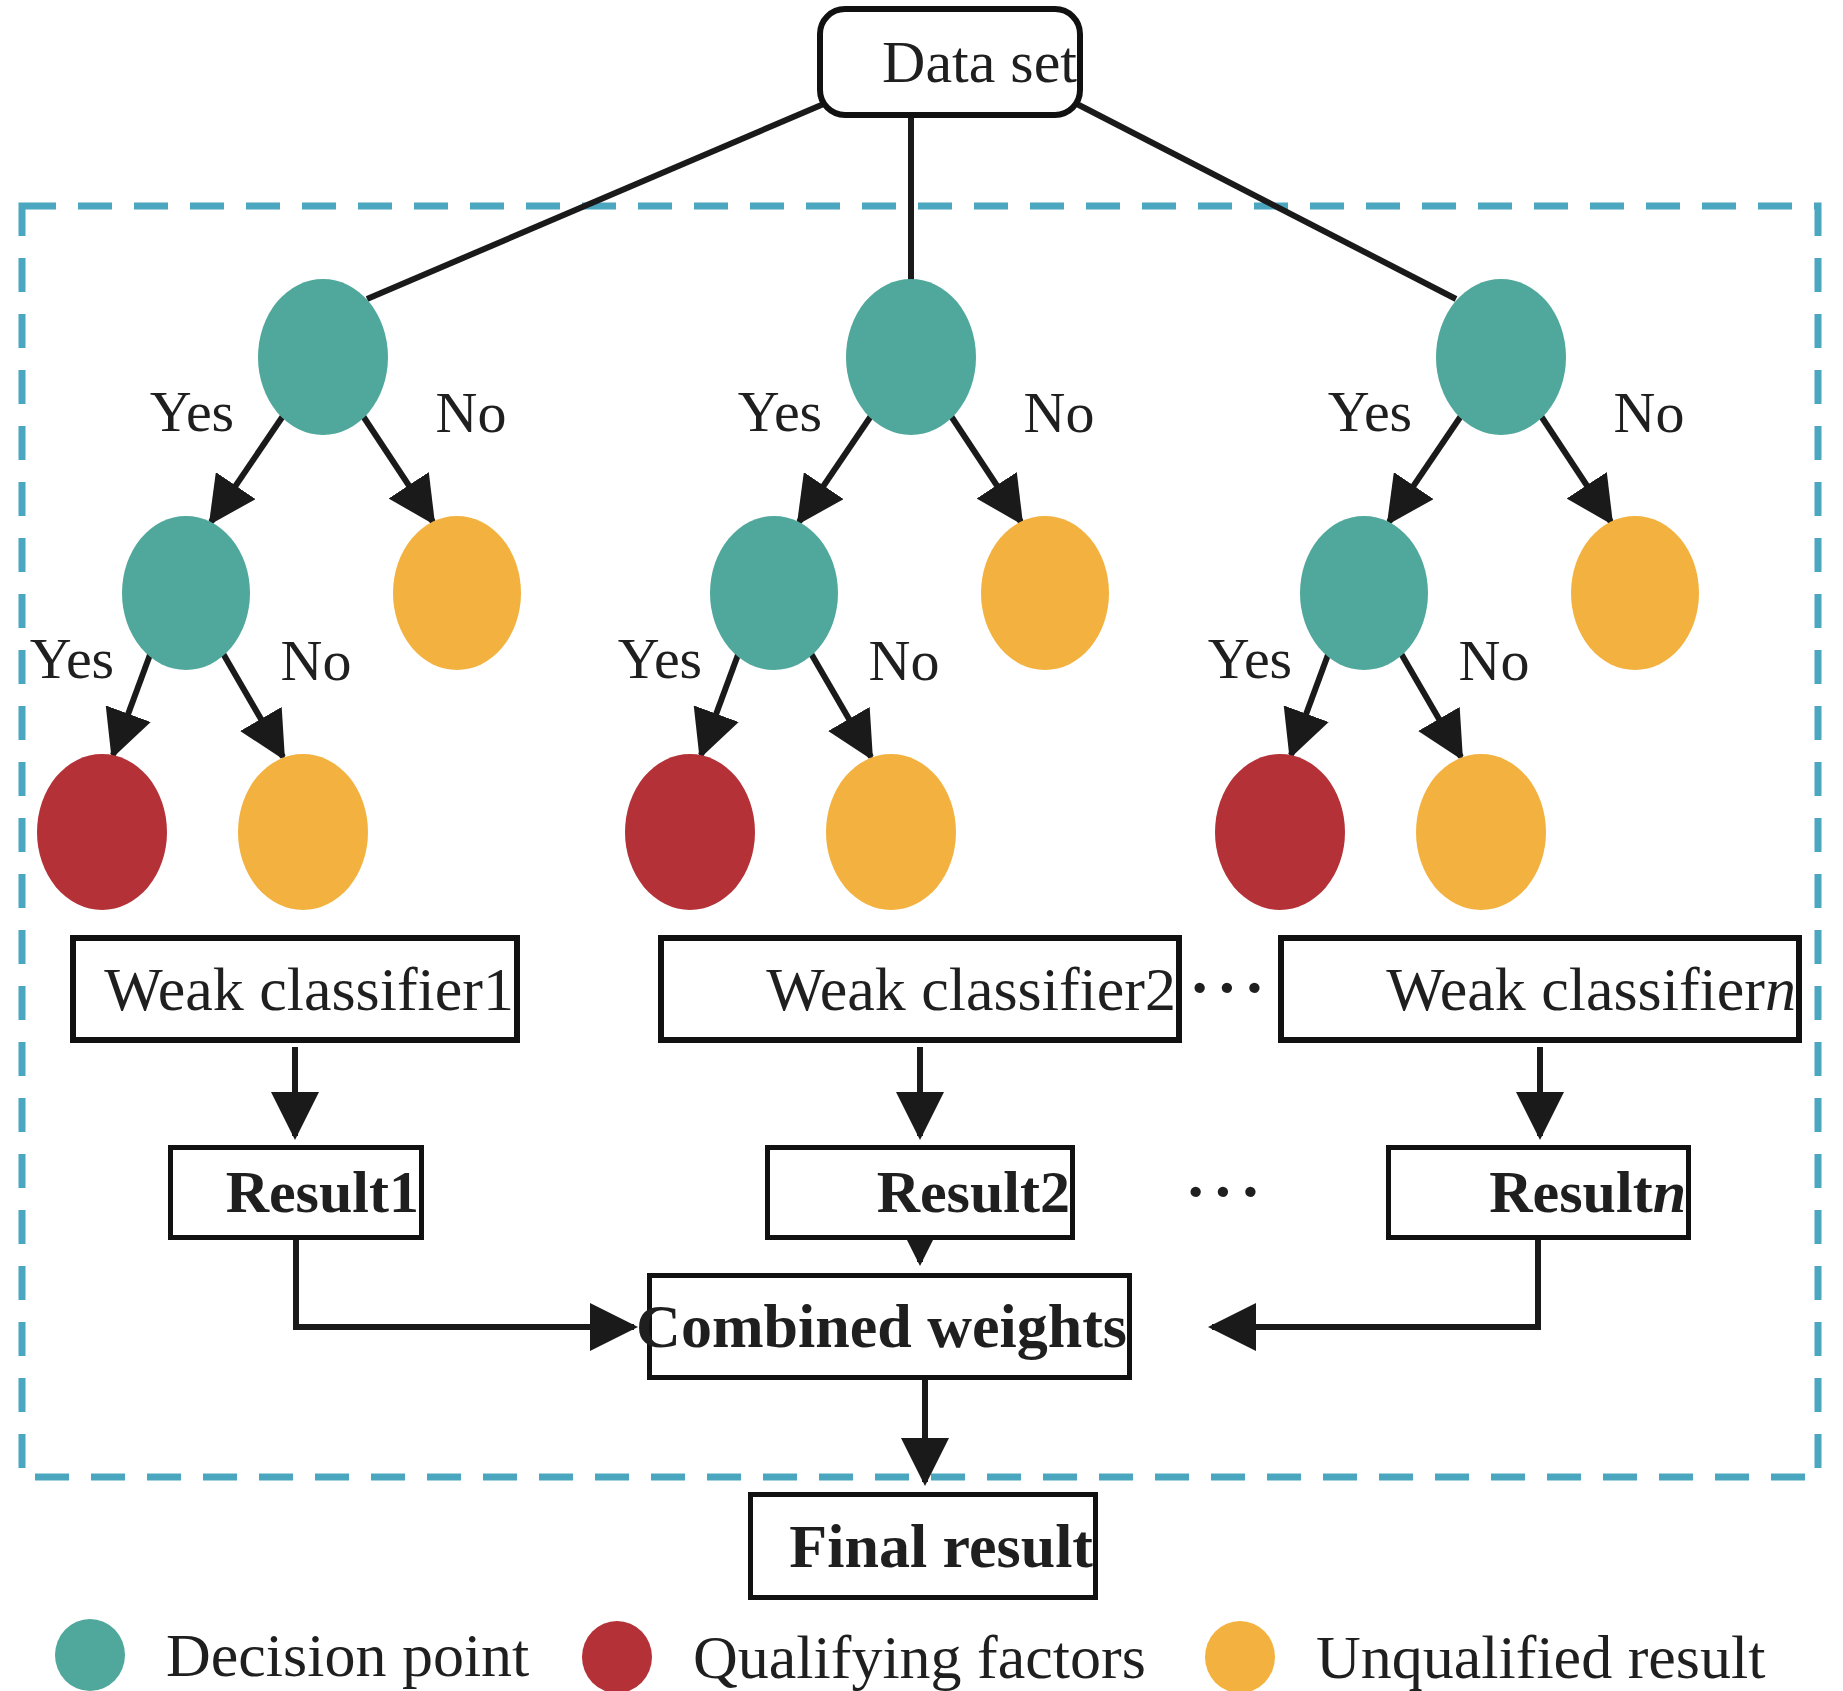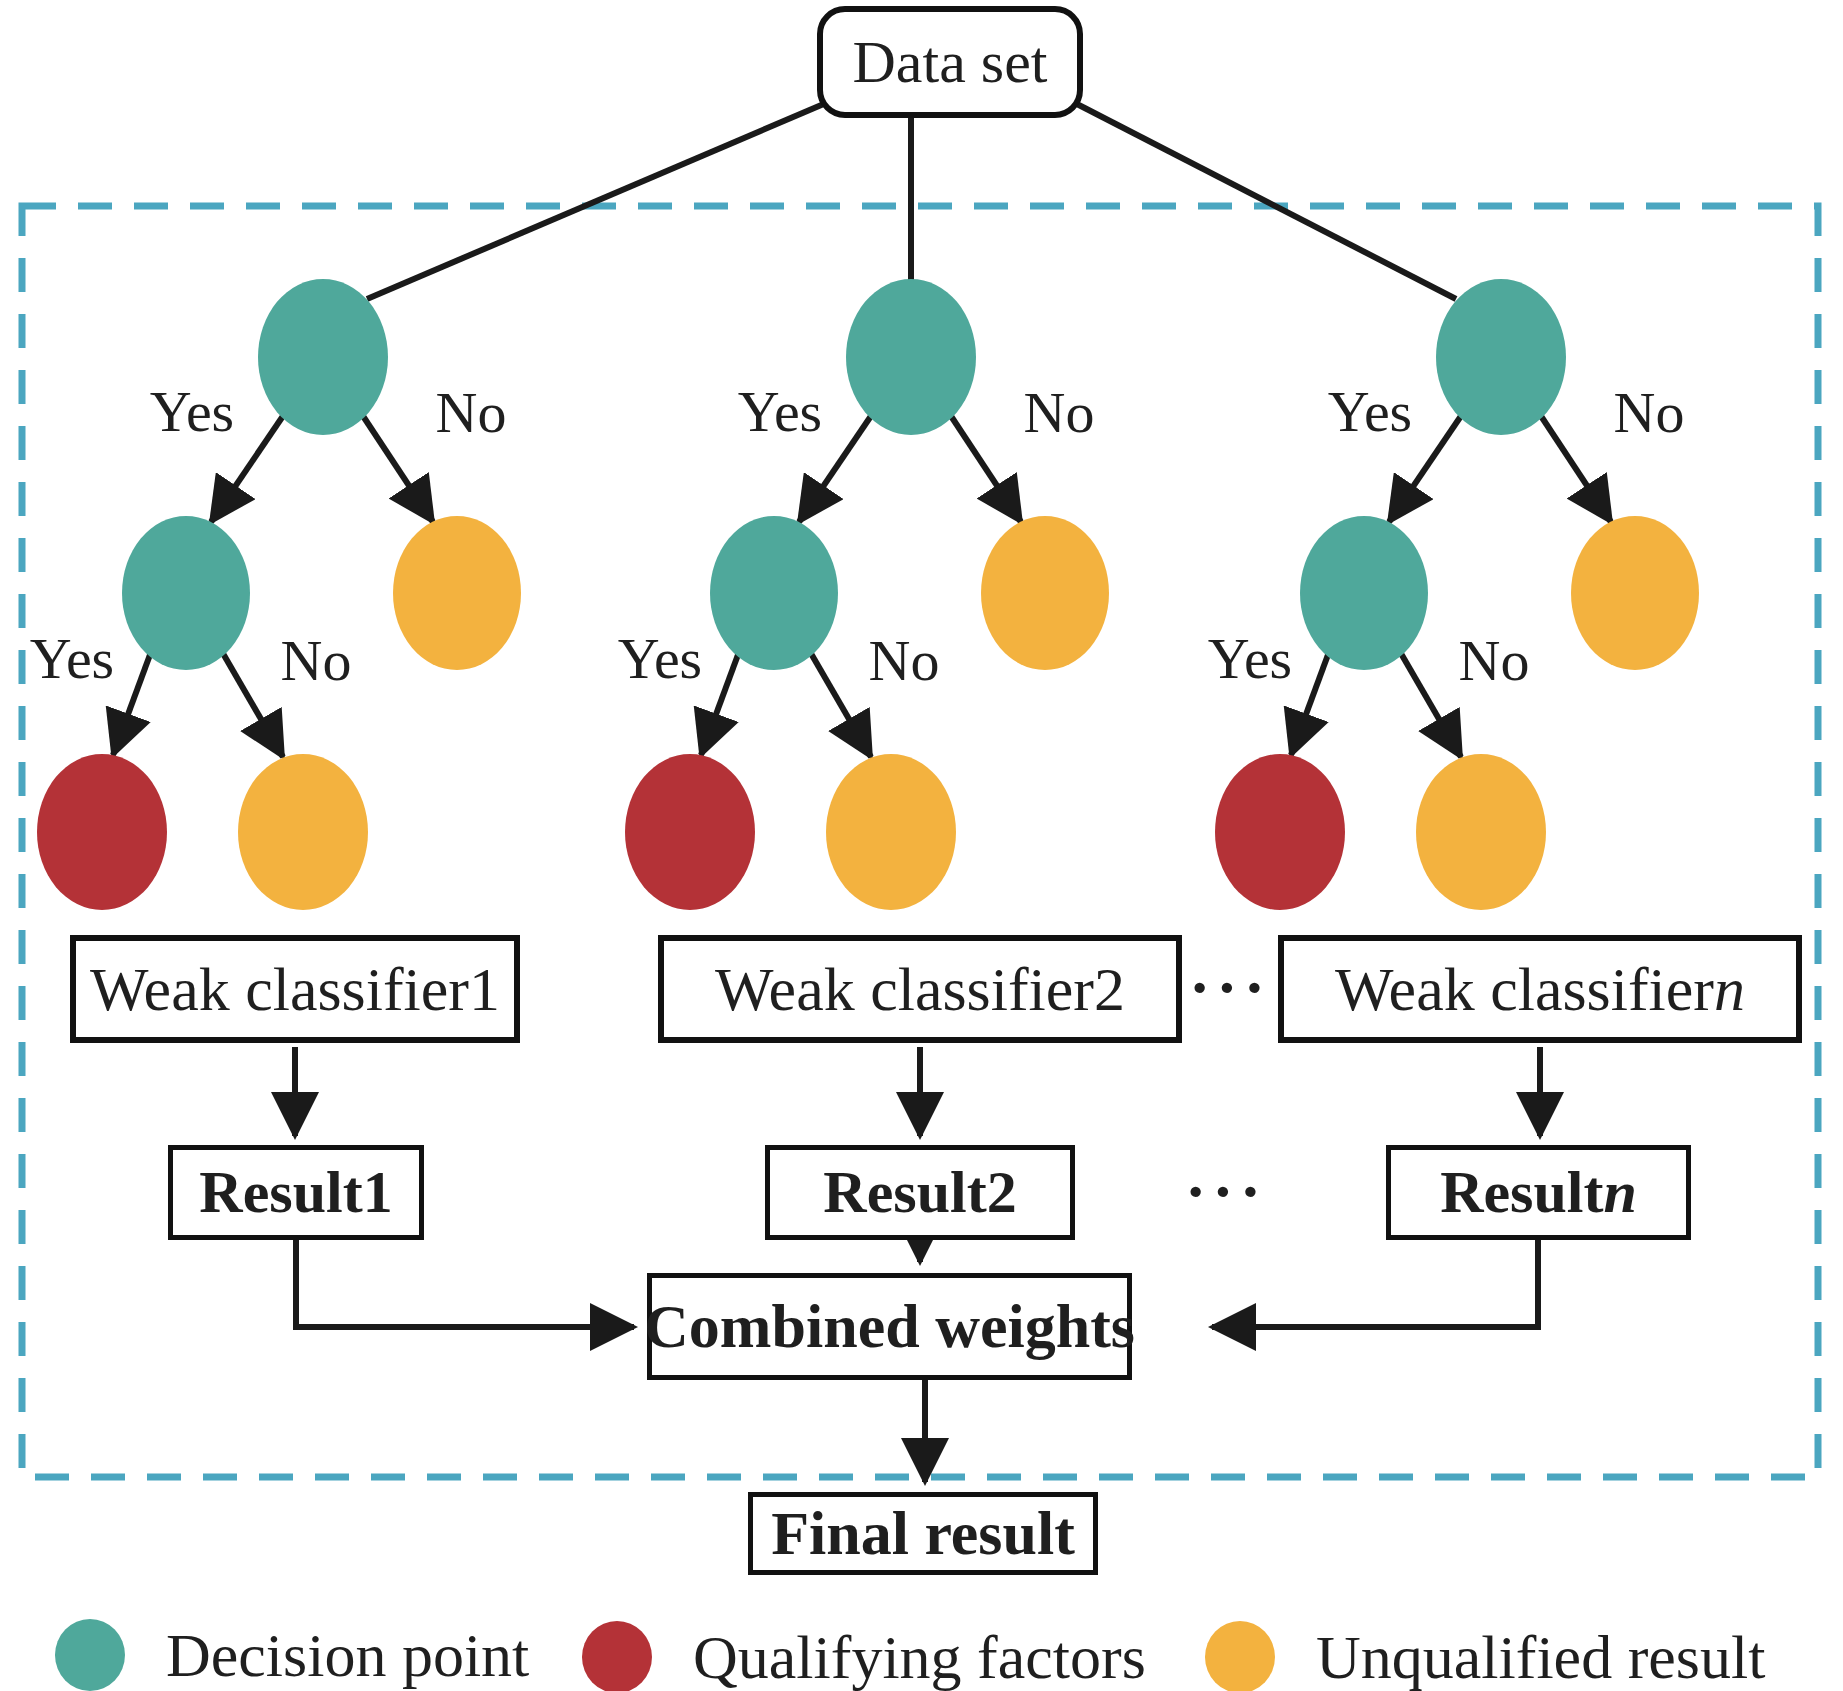--- a/index.html
+++ b/index.html
@@ -12,21 +12,21 @@
     color: #1f1f1f;
     overflow: hidden;
   }
   #wires { position: absolute; left: 0; top: 0; width: 1843px; height: 1691px; }
   .box {
     position: absolute;
     background: #ffffff;
     border: 6px solid #111111;
     display: flex;
     align-items: center;
-    justify-content: center;
+    justify-content: flex-end;
     font-size: 62px;
     white-space: nowrap;
     box-sizing: border-box;
     z-index: 3;
   }
   .thin { border-width: 5px; font-weight: bold; }
   .rounded { border-radius: 28px; }
   .lbl {
     position: absolute;
     transform: translate(-50%, -50%);
@@ -168,21 +168,21 @@
   <div class="dots" style="left:1226px; top:1192px;">···</div>
   <div class="box thin" style="left:1386px; top:1145px; width:305px; height:95px; font-size:60px;">
     <span>Result </span>
       <span class="var">n</span>
   </div>
 
   <div class="box thin" style="left:647px; top:1273px; width:485px; height:107px;">
     <span>Combined weights</span>
   </div>
 
-  <div class="box thin" style="left:748px; top:1492px; width:350px; height:83px;">
+  <div class="box thin" style="left:748px; top:1492px; width:350px; height:108px;">
     <span>Final result</span>
   </div>
 
   <div class="legend-item" style="left:55px; top:1610px;">
     <span class="legend-dot" style="background-color: rgb(79, 168, 155);"></span>
     <span class="legend-text">Decision point</span>
   </div>
   <div class="legend-item" style="left:582px; top:1612px;">
     <span class="legend-dot" style="background-color: rgb(180, 50, 55);"></span>
     <span class="legend-text">Qualifying factors</span>

